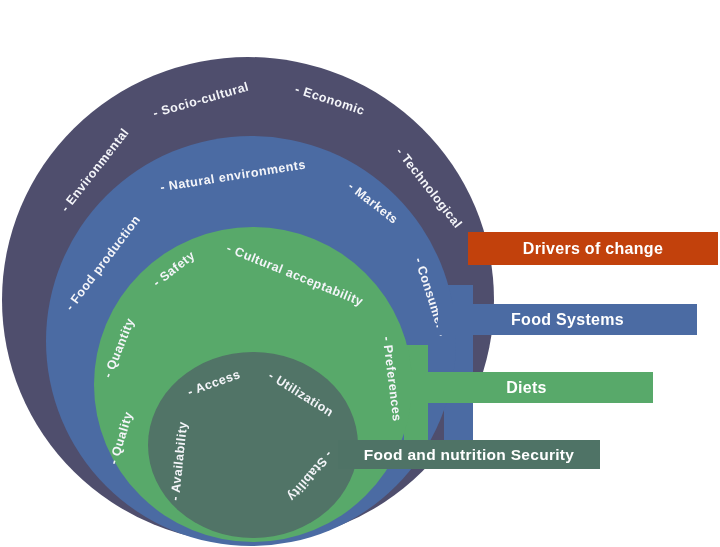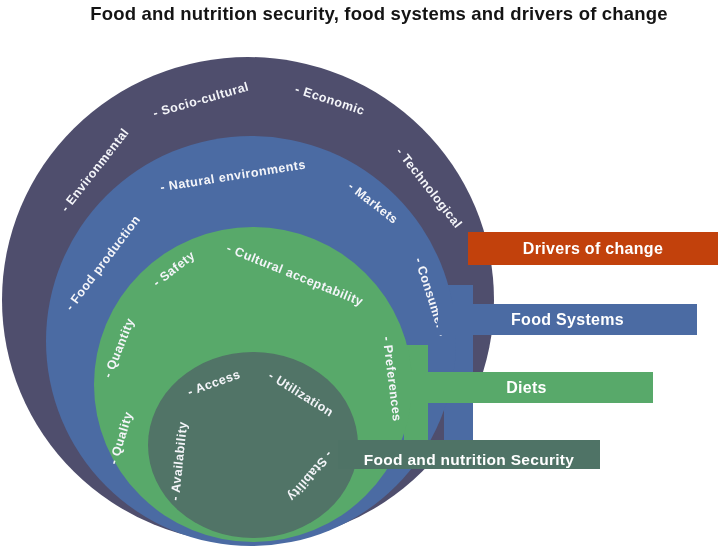--- a/index.html
+++ b/index.html
@@ -19,32 +19,31 @@
   .connector{position:absolute;}
   .k-systems{left:444px;top:285px;width:29px;height:155px;background:#4b6ba3;}
   .k-diets{left:404px;top:345px;width:24px;height:95px;background:#58a96a;}
   .bar{
     position:absolute;display:flex;align-items:center;justify-content:center;
     color:#ffffff;font-weight:bold;font-size:16px;letter-spacing:0.3px;
   }
   .b-drivers{left:468px;top:232px;width:250px;height:33px;background:#c2410c;}
   .b-systems{left:438px;top:304px;width:259px;height:31px;background:#4b6ba3;}
   .b-diets{left:400px;top:372px;width:253px;height:31px;background:#58a96a;}
-  .b-security{left:338px;top:440px;width:262px;height:29px;background:#4f7366;font-size:15.5px;align-items:flex-end;}
+  .b-security{left:338px;top:440px;width:262px;height:29px;background:#4f7366;font-size:15.5px;}
   .rl{
     position:absolute;white-space:nowrap;color:#f4f5f9;font-weight:bold;
     font-size:12.5px;letter-spacing:0.5px;transform-origin:center;
   }
 </style>
 </head>
 <body>
 
 <div class="canvas">
 
-  <div class="title">Food and nutrition security, food systems and drivers of change</div>
 
   <div class="circle c-drivers"></div>
   <div class="connector k-systems"></div>
   <div class="circle c-systems"></div>
   <div class="connector k-diets"></div>
   <div class="circle c-diets"></div>
   <div class="circle c-security"></div>
 
   <span class="rl" style="left:95px;top:170px;transform:translate(-50%,-50%) rotate(-52deg);">- Environmental</span>
   <span class="rl" style="left:201px;top:100px;transform:translate(-50%,-50%) rotate(-16deg);">- Socio-cultural</span>

